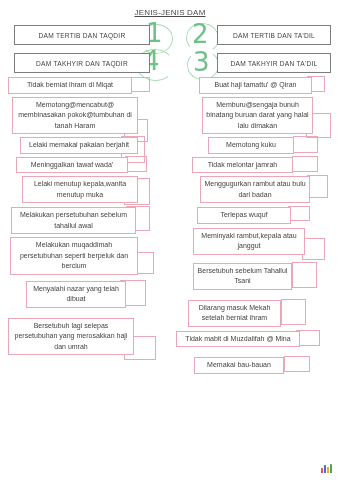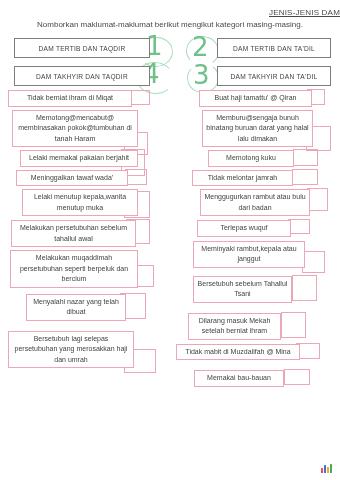--- a/index.html
+++ b/index.html
@@ -17,21 +17,20 @@
   .sheet-header{
     padding-top:7px;
     text-align:center;
   }
   .sheet-title{
     font-size:8px;
     letter-spacing:.2px;
     text-decoration:underline;
     color:#4a4a4a;
     line-height:11px;
-    text-align:right;
   }
   .sheet-instruction{
     font-size:8px;
     color:#4a4a4a;
     line-height:12px;
     margin-top:1px;
   }
 
   
   .category-band{
@@ -149,21 +148,20 @@
     letter-spacing:-.2px;
     color:#2b3d8f;
     font-family:"Liberation Sans", sans-serif;
   }
 </style>
 </head>
 <body>
 
 <div class="sheet-header">
   <div class="sheet-title">JENIS-JENIS DAM</div>
-  <div class="sheet-instruction">Nomborkan maklumat-maklumat berikut mengikut kategori masing-masing.</div>
 </div>
 
 <div class="category-band">
 
   <div class="loop loop-1"></div>
   <div class="cat-num num-1">1</div>
   <div class="cat-box cat-1">DAM TERTIB DAN TAQDIR</div>
 
   <div class="loop loop-2"></div>
   <div class="cat-num num-2">2</div>

